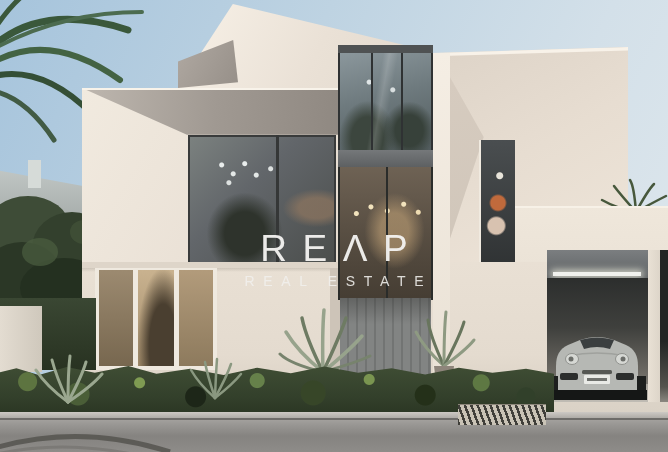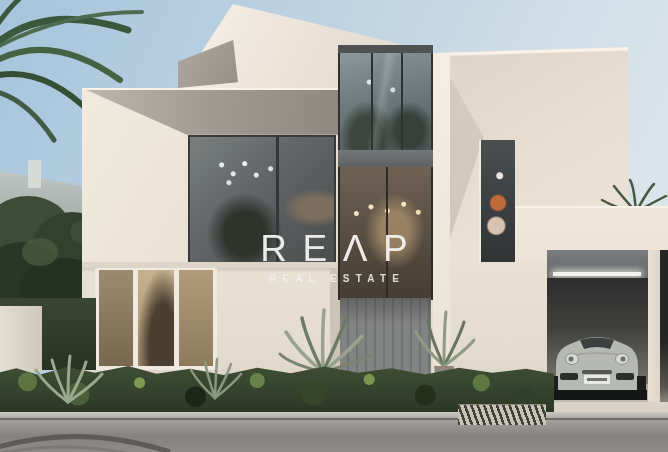--- a/index.html
+++ b/index.html
@@ -176,21 +176,21 @@
     background:linear-gradient(180deg,#cdc9c4,#aeaba6);}
   .gutter{left:0;top:418px;width:668px;height:2px;background:#6e6c69;}
   .tire{left:0;top:418px;width:210px;height:34px;}
 
   
   .wm-wrap{left:0;top:0;width:668px;height:452px;z-index:50;pointer-events:none;}
   .wm-logo{position:absolute;left:0;right:0;top:228px;text-align:center;
     font-size:37px;font-weight:400;letter-spacing:.42em;padding-left:.42em;
     color:var(--watermark-white,#f5f4f2);opacity:.95;}
   .wm-sub{position:absolute;left:0;right:0;top:273px;text-align:center;
-    font-size:10px;font-weight:700;letter-spacing:.62em;padding-left:.62em;
+    font-size:14px;font-weight:400;letter-spacing:.62em;padding-left:.62em;
     color:#f2f1ee;opacity:.88;}
 </style>
 </head>
 <body>
 
 <div class="stage">
 
   <div class="abs sky"></div>
 
   <svg class="abs" style="left:-10px;top:-8px" width="160" height="180" viewBox="0 0 160 180">

